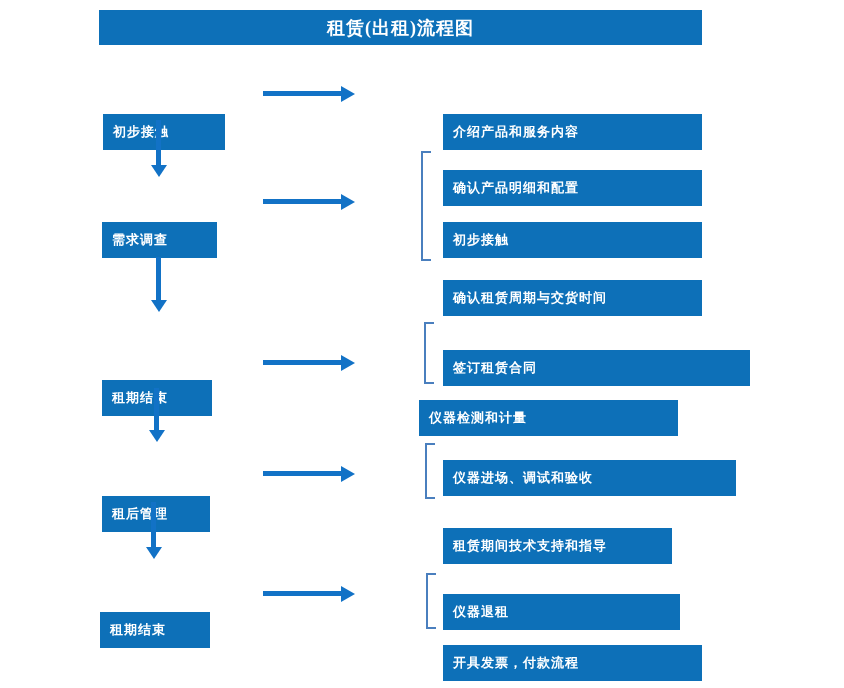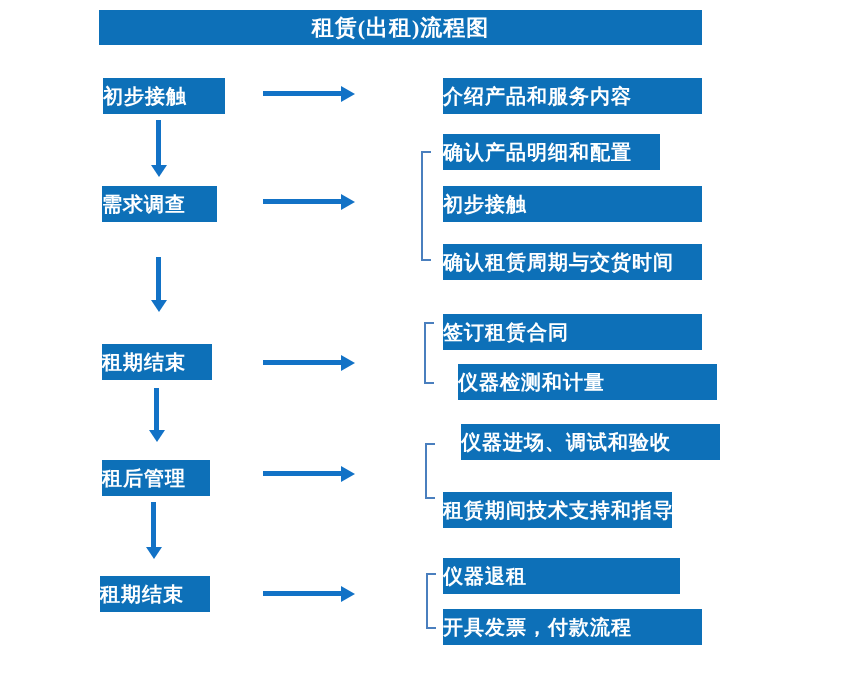--- a/index.html
+++ b/index.html
@@ -17,36 +17,38 @@
     height: 688px;
     background: var(--background);
     font-family: "Liberation Serif", "DejaVu Serif", serif;
     overflow: hidden;
   }
   .title-bar {
     position: absolute;
     left: 99px; top: 10px; width: 603px; height: 35px;
     background: var(--box);
     color: var(--text);
-    font-size: 22px;
+    font-size: 18px;
     font-weight: bold;
     letter-spacing: 1px;
     display: flex; align-items: center; justify-content: center;
   }
   .box {
     position: absolute;
     height: 36px;
     background: var(--box);
     color: var(--text);
-    font-size: 20px;
+    font-size: 13px;
     font-weight: bold;
     letter-spacing: 1px;
     display: flex; align-items: center;
+    padding-left: 10px;
     white-space: nowrap;
     overflow: hidden;
+    margin-top: 36px;
   }
   .harrow {
     position: absolute;
     height: 5px;
     background: var(--arrow);
   }
   .harrow::after {
     content: "";
     position: absolute;
     right: -14px; top: -5.5px;
@@ -100,23 +102,23 @@
   <div class="harrow" style="left:263px; top:360px; width:78px"></div>
   <div class="harrow" style="left:263px; top:471px; width:78px"></div>
   <div class="harrow" style="left:263px; top:591px; width:78px"></div>
 
   <div class="bracket" style="left:421px; top:151px; height:110px"></div>
   <div class="bracket" style="left:424px; top:322px; height:62px"></div>
   <div class="bracket" style="left:425px; top:443px; height:56px"></div>
   <div class="bracket" style="left:426px; top:573px; height:56px"></div>
 
   <div class="box" style="left:443px; top:78px;  width:259px">介绍产品和服务内容</div>
-  <div class="box" style="left:443px; top:134px; width:217px">确认产品明细和配置</div>
+  <div class="box" style="left:443px; top:134px; width:259px">确认产品明细和配置</div>
   <div class="box" style="left:443px; top:186px; width:259px">初步接触</div>
   <div class="box" style="left:443px; top:244px; width:259px">确认租赁周期与交货时间</div>
-  <div class="box" style="left:443px; top:314px; width:259px">签订租赁合同</div>
-  <div class="box" style="left:458px; top:364px; width:259px">仪器检测和计量</div>
-  <div class="box" style="left:461px; top:424px; width:259px">仪器进场、调试和验收</div>
+  <div class="box" style="left:443px; top:314px; width:307px">签订租赁合同</div>
+  <div class="box" style="left:419px; top:364px; width:259px">仪器检测和计量</div>
+  <div class="box" style="left:443px; top:424px; width:293px">仪器进场、调试和验收</div>
   <div class="box" style="left:443px; top:492px; width:229px">租赁期间技术支持和指导</div>
   <div class="box" style="left:443px; top:558px; width:237px">仪器退租</div>
   <div class="box" style="left:443px; top:609px; width:259px">开具发票，付款流程</div>
 
 </div>
 
 </body></html>

